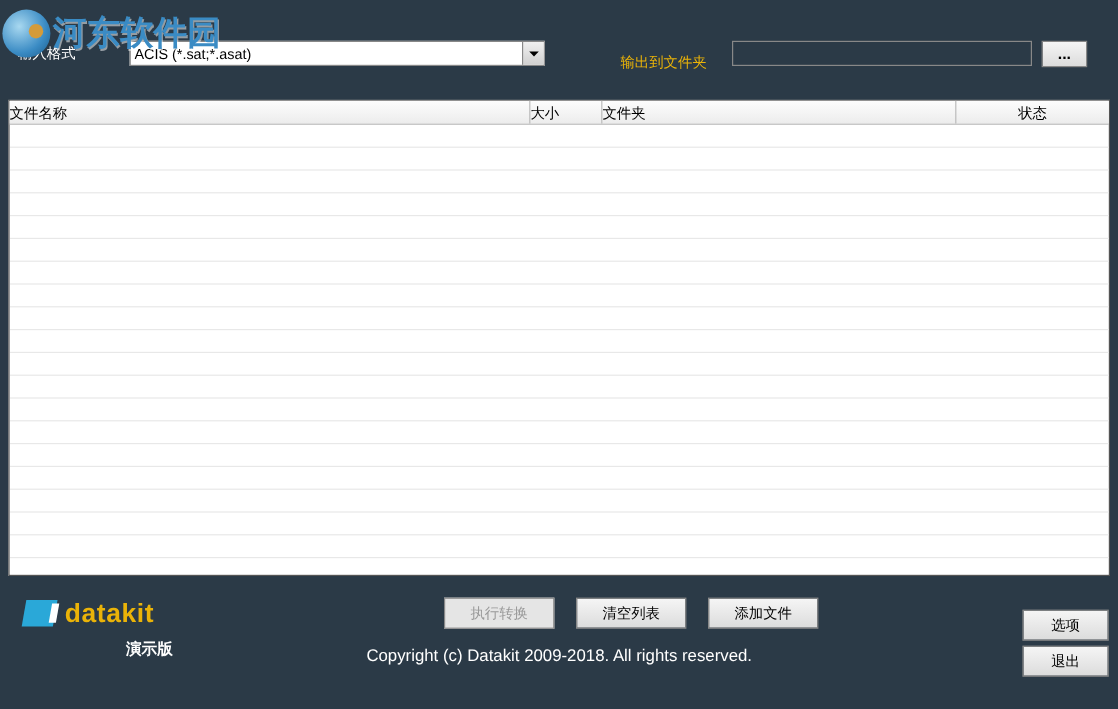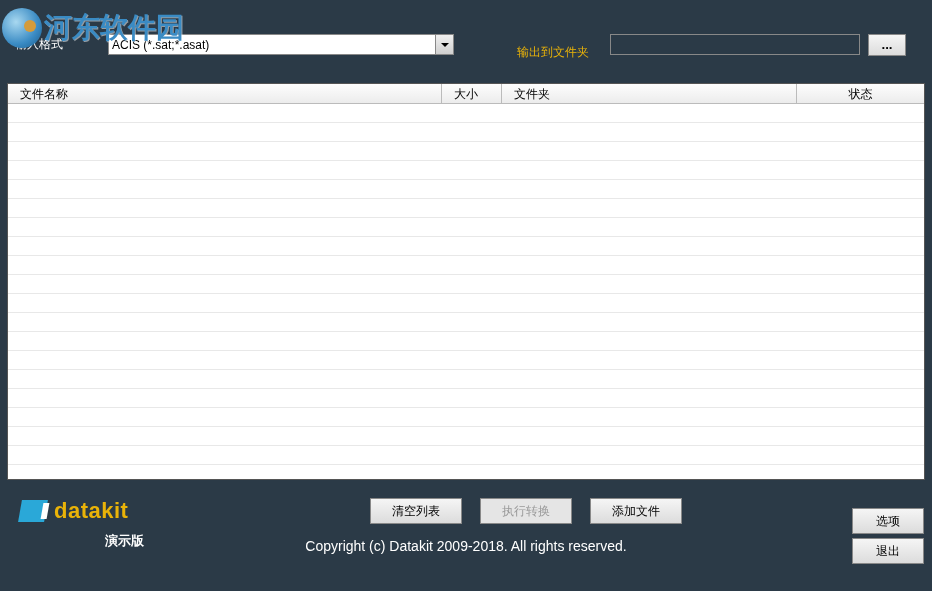--- a/index.html
+++ b/index.html
@@ -147,21 +147,21 @@
   border: 1px solid #555;
 }
 .table-header {
   display: flex;
   background: linear-gradient(#fdfdfd, #ececec);
   border-bottom: 1px solid #bbb;
   height: 20px;
 }
 .th {
   border-right: 1px solid #bbb;
-  padding: 2px 12px;
+  padding: 2px 0;
   font-size: 12px;
   color: #000;
   white-space: nowrap;
   overflow: hidden;
 }
 .th-name { width: 434px; }
 .th-size { width: 60px; text-align: left; }
 .th-folder { width: 295px; }
 .th-status { flex: 1; text-align: center; border-right: none; }
 .table-body {
@@ -314,22 +314,22 @@
   </div>
 </div>
 
 <div class="bottom-bar">
   <div class="logo-block">
     <div class="logo-icon"></div>
     <div class="logo-text">datakit</div>
   </div>
   <div class="demo-text">演示版</div>
   <div class="action-buttons">
+    <button class="action-btn disabled">执行转换</button>
     <button class="action-btn">清空列表</button>
-    <button class="action-btn disabled">执行转换</button>
     <button class="action-btn">添加文件</button>
   </div>
   <div class="right-buttons">
     <button class="right-btn">选项</button>
     <button class="right-btn">退出</button>
   </div>
   <div class="copyright">Copyright (c) Datakit 2009-2018. All rights reserved.</div>
 </div>
 
 </body></html>

